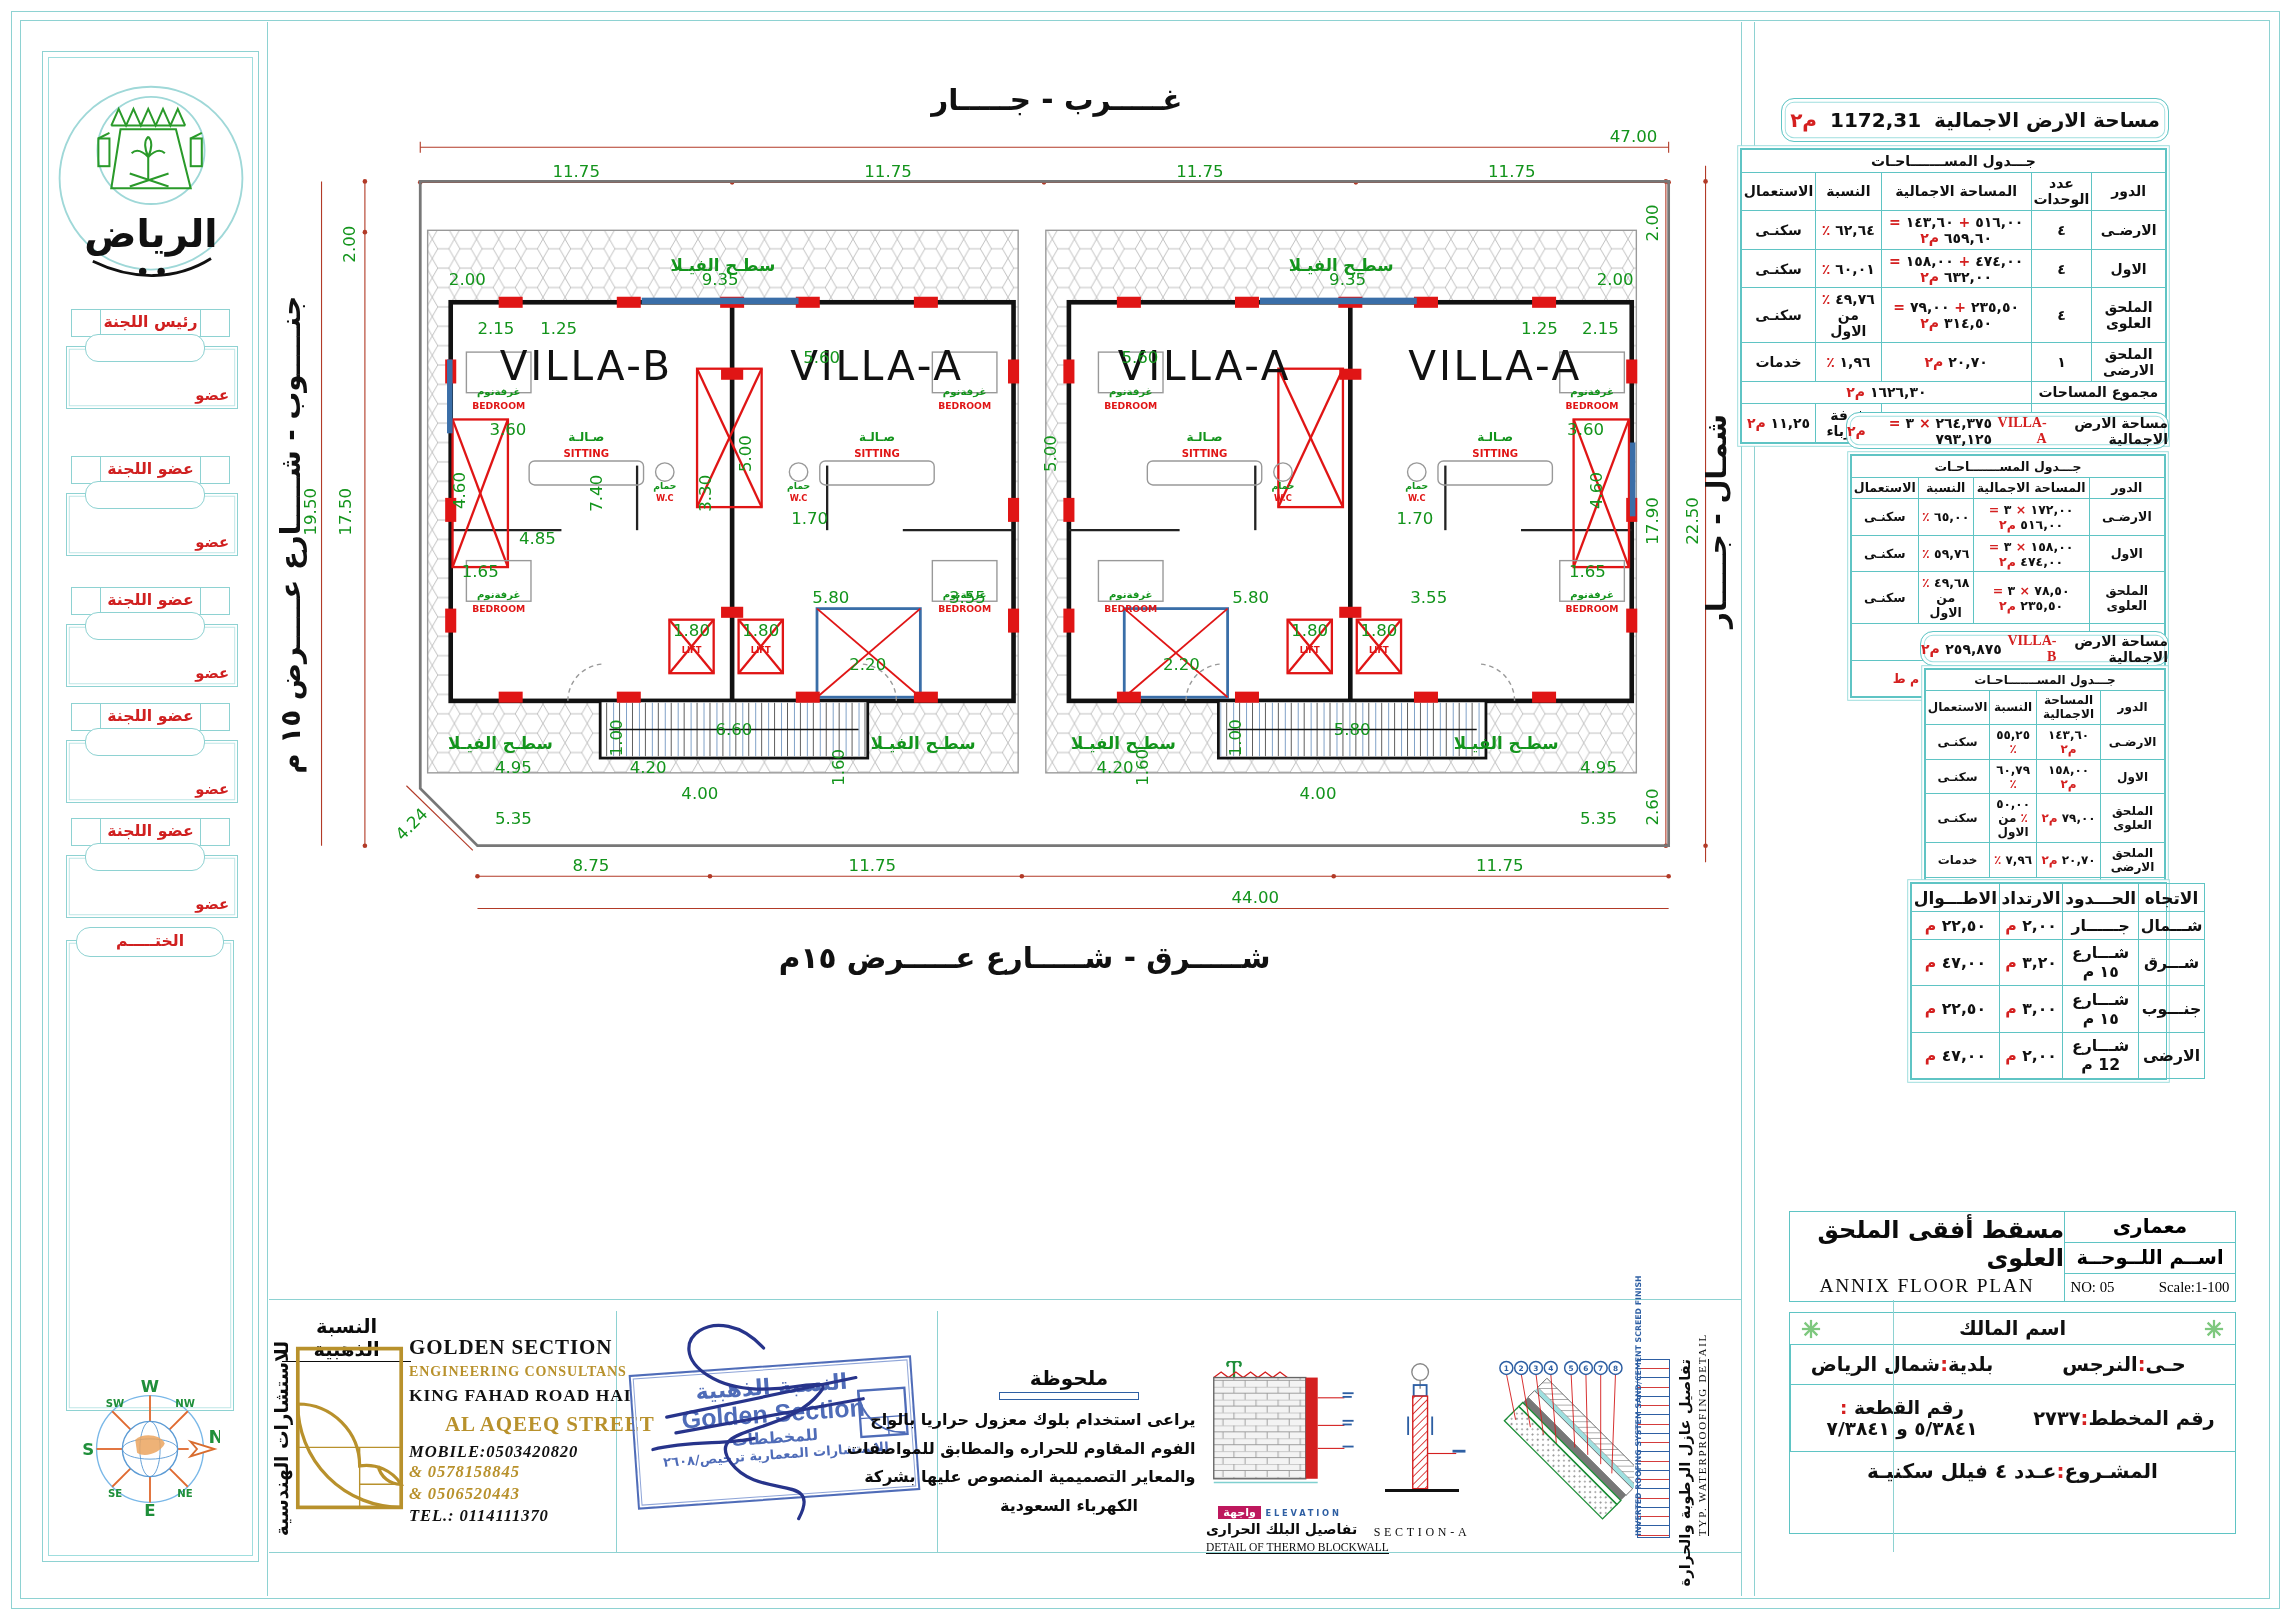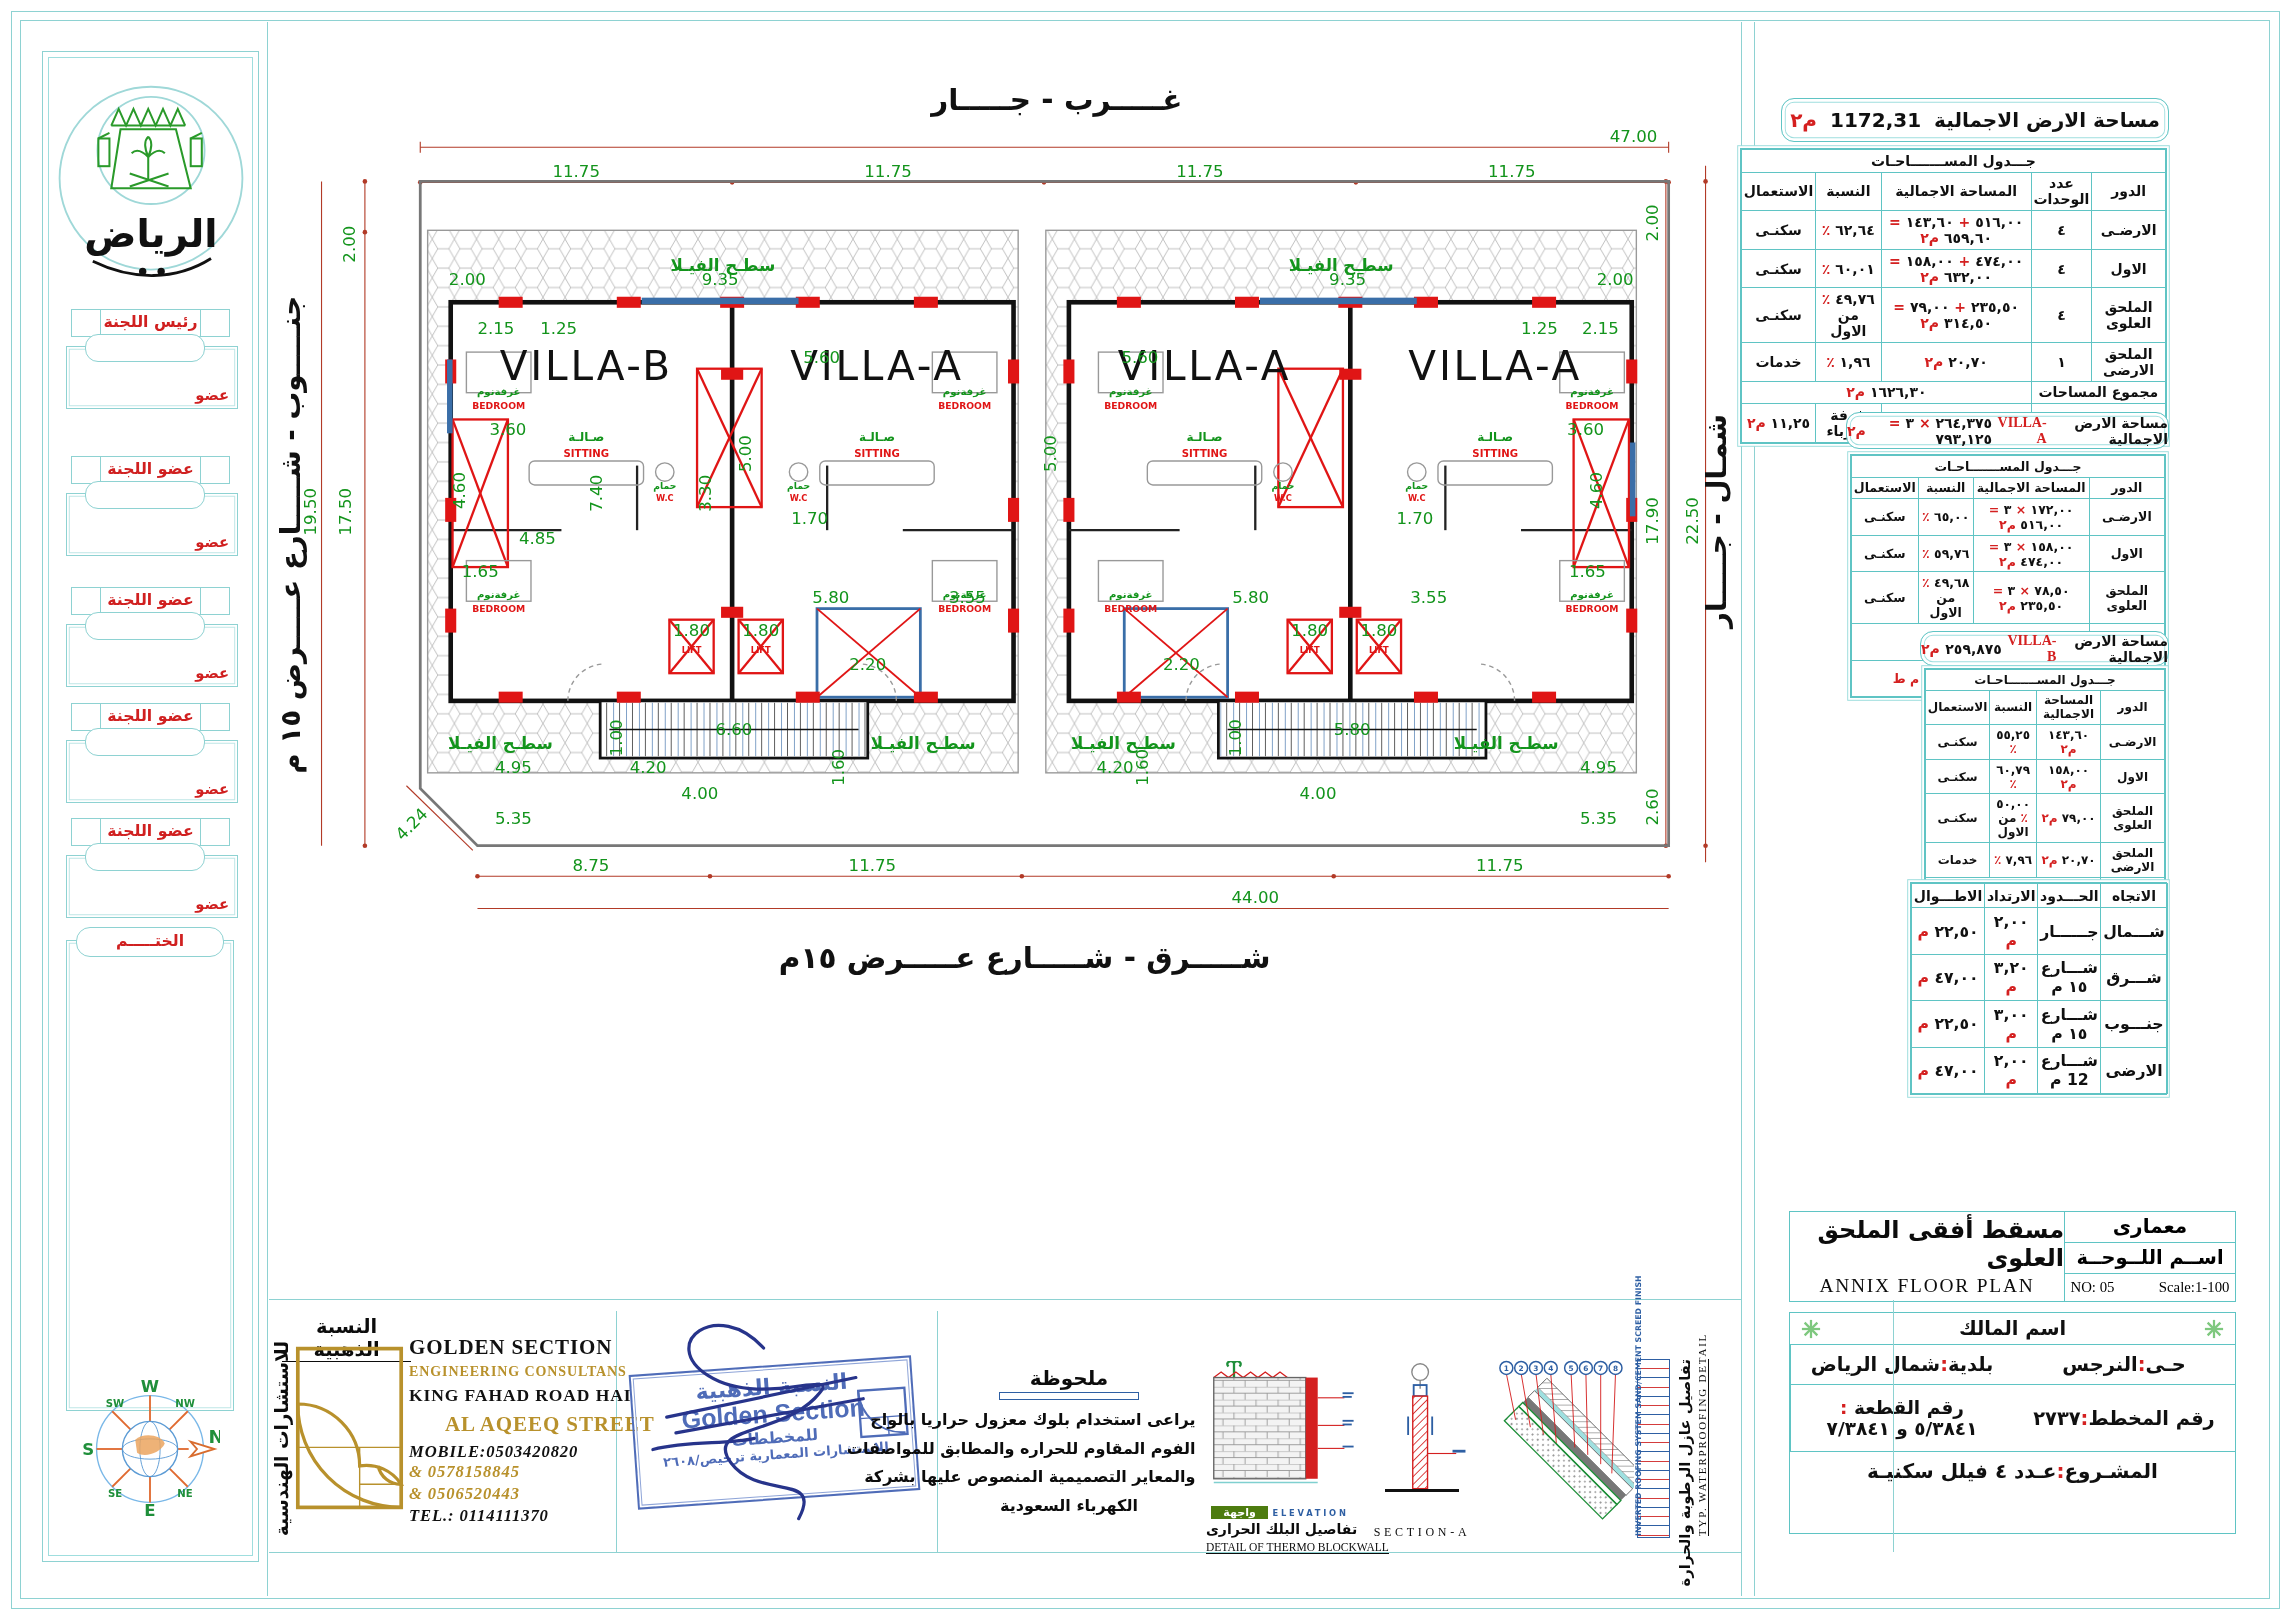--- a/index.html
+++ b/index.html
@@ -31,21 +31,21 @@
   .seal-box{position:absolute;left:23px;top:888px;width:166px;height:469px;border:1.8px solid #8ed2d2;box-shadow:inset 0 0 0 1.8px #fff, inset 0 0 0 2.8px #bfe6e6;}
   
   .pill{border:1.8px solid #5fc4c4;border-radius:13px;background:#fff;box-shadow:inset 0 0 0 2.8px #fff, inset 0 0 0 3.7px #9fdede;
         display:flex;align-items:center;justify-content:center;gap:13px;font-weight:bold;color:#101010;}
   .tblwrap{border:1.8px solid #5fc4c4;background:#fff;box-shadow:0 0 0 1.8px #fff,0 0 0 2.8px #9fdede;}
   .tblwrap table{border-collapse:collapse;width:100%;}
   .tblwrap td{border:1.5px solid #5fc4c4;text-align:center;font-weight:bold;color:#101010;padding:2.8px 1.8px;}
   .tblwrap tr.ttl td{font-size:14px;}
   #t1 td{font-size:14px;} #t2 td{font-size:12.5px;} #t3 td{font-size:12px;}
   #t4 td{font-size:15.7px;padding:3.7px 1.8px;}
-  #t4 tr.hdr td{font-size:14px;}
+  #t4 tr.hdr td{font-size:17px;}
   .rd{color:#d42020;}
   
   .sheet{left:1789px;top:1211px;width:445px;height:89px;border:1.8px solid #5fc4c4;display:flex;background:#fff;}
   .sheet-left{width:274px;border-right:1.4px solid #5fc4c4;display:flex;flex-direction:column;justify-content:center;align-items:center;}
   .sheet-right{flex:1;display:flex;flex-direction:column;}
   .owner{left:1789px;top:1312px;width:445px;height:220px;border:1.8px solid #5fc4c4;background:#fff;}
   .owner .row{border-bottom:1.4px solid #5fc4c4;display:flex;align-items:center;justify-content:center;color:#101010;font-weight:bold;}
   .ar{direction:rtl;}
   
   .bottomstrip{left:269px;top:1300px;width:1472px;height:252px;border-bottom:1.8px solid #8ed2d2;}
@@ -848,21 +848,21 @@
           <g fill="#2e5fa3">
             <rect x="148" y="34" width="12" height="2"></rect>
               <rect x="148" y="38" width="10" height="2"></rect>
             <rect x="148" y="64" width="12" height="2"></rect>
               <rect x="148" y="68" width="10" height="2"></rect>
             <rect x="148" y="92" width="12" height="2"></rect>
           </g>
           <line x1="8" y1="132" x2="121" y2="132" stroke="#7fd0d0" stroke-width="1.5"></line>
         </svg>
         <div style="text-align:center;">
-          <span class="det-cap-ar" style="font-size:11px;background:#4d7c0f;color:#fff;padding:0 12px;">واجهة</span>
+          <span class="det-cap-ar" style="font-size:11px;background:#be185d;color:#fff;padding:0 5px;">واجهة</span>
           <span style="font-size:8.3px;color:#2e5fa3;letter-spacing:2.8px;font-weight:bold;">ELEVATION</span>
         </div>
         <div style="text-align:center;margin-top:1.8px;">
           <div class="det-cap-ar">تفاصيل البلك الحرارى</div>
           <div class="det-cap-en" style="display:inline-block;">DETAIL OF THERMO BLOCKWALL</div>
         </div>
       </div>
 
       <div class="abs" style="left:434px;top:61px;width:102px;height:189px;">
         <svg width="102" height="148" viewBox="0 0 110 160">

